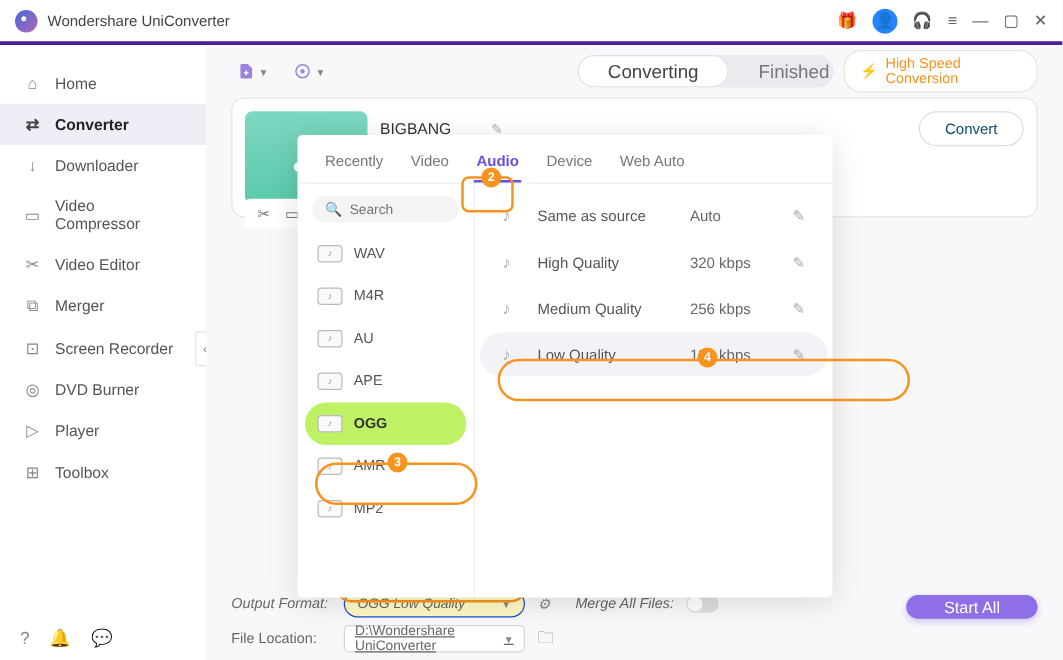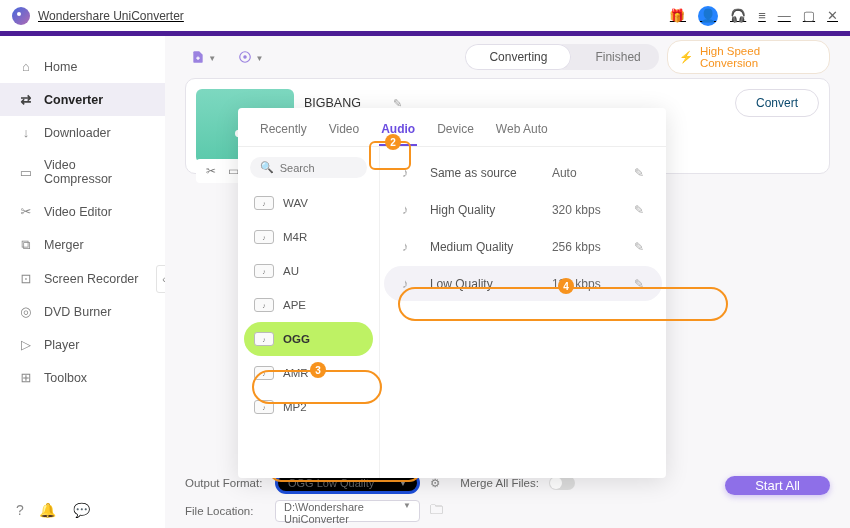--- a/index.html
+++ b/index.html
@@ -1,37 +1,37 @@
 <!DOCTYPE html>
 <html><head>
 <meta charset="utf-8">
 <style>
 * { box-sizing: border-box; margin: 0; padding: 0; font-family: -apple-system, BlinkMacSystemFont, "Segoe UI", Arial, sans-serif; }
 html, body { width: 850px; height: 528px; overflow: hidden; background: #f5f5f7; }
-.titlebar { height: 36px; background: #fff; display: flex; align-items: center; padding: 0 12px; border-bottom: 5px solid #4c1d95; text-decoration: underline; }
+.titlebar { height: 36px; background: #fff; display: flex; align-items: center; padding: 0 12px; border-bottom: 3px solid #4c1d95; }
 .logo { width: 18px; height: 18px; border-radius: 50%; background: linear-gradient(135deg,#4568dc,#b06ab3); margin-right: 8px; position: relative; }
 .logo::after { content:""; position:absolute; top:5px; left:5px; width:4px; height:4px; background:#fff; border-radius:50%; }
 .app-title { font-size: 12px; color: #444; flex: 1; }
 .title-icons { display: flex; align-items: center; gap: 12px; }
 .title-icons span, .title-icons div { font-size: 13px; color: #666; cursor: pointer; }
 .avatar-circle { width: 20px; height: 20px; border-radius: 50%; background:#2684ff; color:#fff; display:flex; align-items:center; justify-content:center; font-size:11px; }
 .gift-icon { color:#e8554d !important; }
 .shell { display: flex; height: calc(100% - 36px); }
 .sidebar { width: 165px; background: #fff; padding-top: 14px; }
 .side-item { display:flex; align-items:center; gap:10px; padding: 9px 18px; font-size: 12.5px; color:#555; cursor:pointer; }
 .side-item.active { background:#efedf5; color:#222; font-weight:600; }
 .side-icon { width:16px; text-align:center; color:#888; font-size:13px; }
 .side-item.active .side-icon { color:#444; }
 .side-collapse { position:absolute; left:156px; top:265px; width:16px; height:28px; background:#fff; border:1px solid #e3e3e3; border-radius:3px; display:flex; align-items:center; justify-content:center; font-size:10px; color:#888; cursor:pointer; }
 .main { flex:1; background:#f8f7f9; display:flex; flex-direction:column; position:relative; }
 .toolbar { height:42px; display:flex; align-items:center; padding: 0 20px; gap:8px; }
 .tool-btn { width:26px; height:26px; display:flex; align-items:center; justify-content:center; color:#9b82e0; font-size:16px; cursor:pointer; position:relative; }
 .tool-btn .caret { font-size:8px; color:#888; position:absolute; right:-6px; top:10px;}
 .seg-control { margin-left: 200px; display:flex; background:#eceaef; border-radius:14px; height:26px; overflow:hidden; }
-.seg-item { padding: 0 24px; font-size:12px; display:flex; align-items:center; color:#777; cursor:pointer; }
+.seg-item { padding: 0 24px; font-size:15px; display:flex; align-items:center; color:#777; cursor:pointer; }
 .seg-item.active { background:#fff; border-radius:14px; color:#444; box-shadow:0 0 0 1px #e1dee8 inset; }
 .hspeed { margin-left:auto; display:flex; align-items:center; gap:6px; font-size:11.5px; color:#f7931e; border:1px solid #f0e4d6; background:#fff; border-radius:14px; padding:4px 12px; cursor:pointer;}
 .content-area { flex:1; padding: 0 20px; position:relative; }
 .file-card { border:1px solid #e5e3ea; border-radius:10px; background:#fff; padding:10px; display:flex; align-items:flex-start; gap:10px; }
 .thumb { width:98px; height:74px; background: linear-gradient(180deg,#7dd8c0,#5bc9ab); border-radius:6px; position:relative; display:flex; align-items:center; justify-content:center; }
 .thumb svg { width:30px; height:30px; }
 .tool-strip { position:absolute; bottom:-20px; left:0; right:0; height:24px; background:#fff; border-radius:4px; display:flex; align-items:center; justify-content:flex-start; gap:12px; padding-left:10px; }
 .tool-strip span { font-size:12px; color:#777; }
 .file-meta { flex:1; display:flex; align-items:center;gap:24px; }
 .file-name { font-size:12.5px; color:#333; }
@@ -60,22 +60,22 @@
 .ring { position:absolute; border:2px solid #f7931e; border-radius:18px; pointer-events:none; }
 .ring-tab { top:33px; left:131px; width:42px; height:29px; border-radius:6px; }
 .ring-fmt { top:262px; left:14px; width:130px; height:34px; }
 .ring-q { top:179px; left:160px; width:330px; height:34px; }
 .ring-of { position:absolute; top:-14px; left:84px; width:152px; height:24px; border:2px solid #f7931e; border-radius:12px; pointer-events:none; }
 .step { position:absolute; width:16px; height:16px; background:#f7931e; color:#fff; border-radius:50%; font-size:10px; display:flex; align-items:center; justify-content:center; font-weight:bold; pointer-events:none; }
 
 .bottombar { height:62px; padding:6px 20px; display:flex; flex-direction:column; gap:6px; font-size:11.5px; color:#666; position:relative;}
 .brow { display:flex; align-items:center; gap:10px; }
 .brow label { width:80px; }
-.of-select { width:145px; height:22px; border:3px solid #1d4ed8; border-radius:11px; padding:0 10px; font-size:11px; display:flex; align-items:center; justify-content:space-between; background:#000000; cursor:pointer;}
-.fl-select { width:145px; height:22px; border:1px solid #d8d5e0; border-radius:4px; padding:0 8px; font-size:11px; display:flex; justify-content:space-between; background:#fff; cursor:pointer;}
+.of-select { width:145px; height:22px; border:1px solid #1d4ed8; border-radius:11px; padding:0 10px; font-size:11px; display:flex; align-items:center; justify-content:space-between; background:#fef9c3; cursor:pointer;}
+.fl-select { width:145px; height:22px; border:1px solid #d8d5e0; border-radius:4px; padding:0 8px; font-size:11px; display:flex; align-items:center; justify-content:space-between; background:#fff; cursor:pointer;text-decoration:underline;}
 .gear-ic { color:#888; cursor:pointer;}
 .merge-label { margin-left:10px;}
 .toggle { width:26px; height:14px; background:#ddd; border-radius:7px; position:relative; cursor:pointer;}
 .toggle::after { content:""; position:absolute; top:1px; left:1px; width:12px; height:12px; background:#fff; border-radius:50%; }
 .startall { position:absolute; right:20px; top:10px; background:#8e6fe8; color:#fff; border-radius:18px; padding:2px 30px; font-size:13px; cursor:pointer; box-shadow:0 2px 6px rgba(142,111,232,0.4);text-align:center;}
 .folder-ic { color:#999; cursor:pointer; font-size:13px;}
 .floor-icons { position:absolute; left:16px; bottom:10px; display:flex; gap:16px; color:#888;}
 .floor-icons span { cursor:pointer; font-size:14px;}
 
 .ic { width:14px; height:14px; }
@@ -262,21 +262,21 @@
         <div class="ring ring-tab"></div>
         <div class="ring ring-fmt"></div>
         <div class="ring ring-q"></div>
         <div class="step" style="top:26px; left:147px;">2</div>
         <div class="step" style="top:254px; left:72px;">3</div>
         <div class="step" style="top:170px; left:320px;">4</div>
       </div>
     </div>
 
     <div class="bottombar">
-      <div class="brow" style="position:relative;">
+      <div class="brow" style="position:relative;font-style:italic;">
         <label>Output Format:</label>
         <div class="of-select">
           <span>OGG Low Quality</span>
           <span style="font-size:8px;color:#888;">▼</span>
         </div>
         <span class="gear-ic">⚙</span>
         <span class="merge-label">Merge All Files:</span>
         <div class="toggle"></div>
         <div class="ring-of"></div>
         <div class="step" style="top:-22px; left:182px;">1</div>

